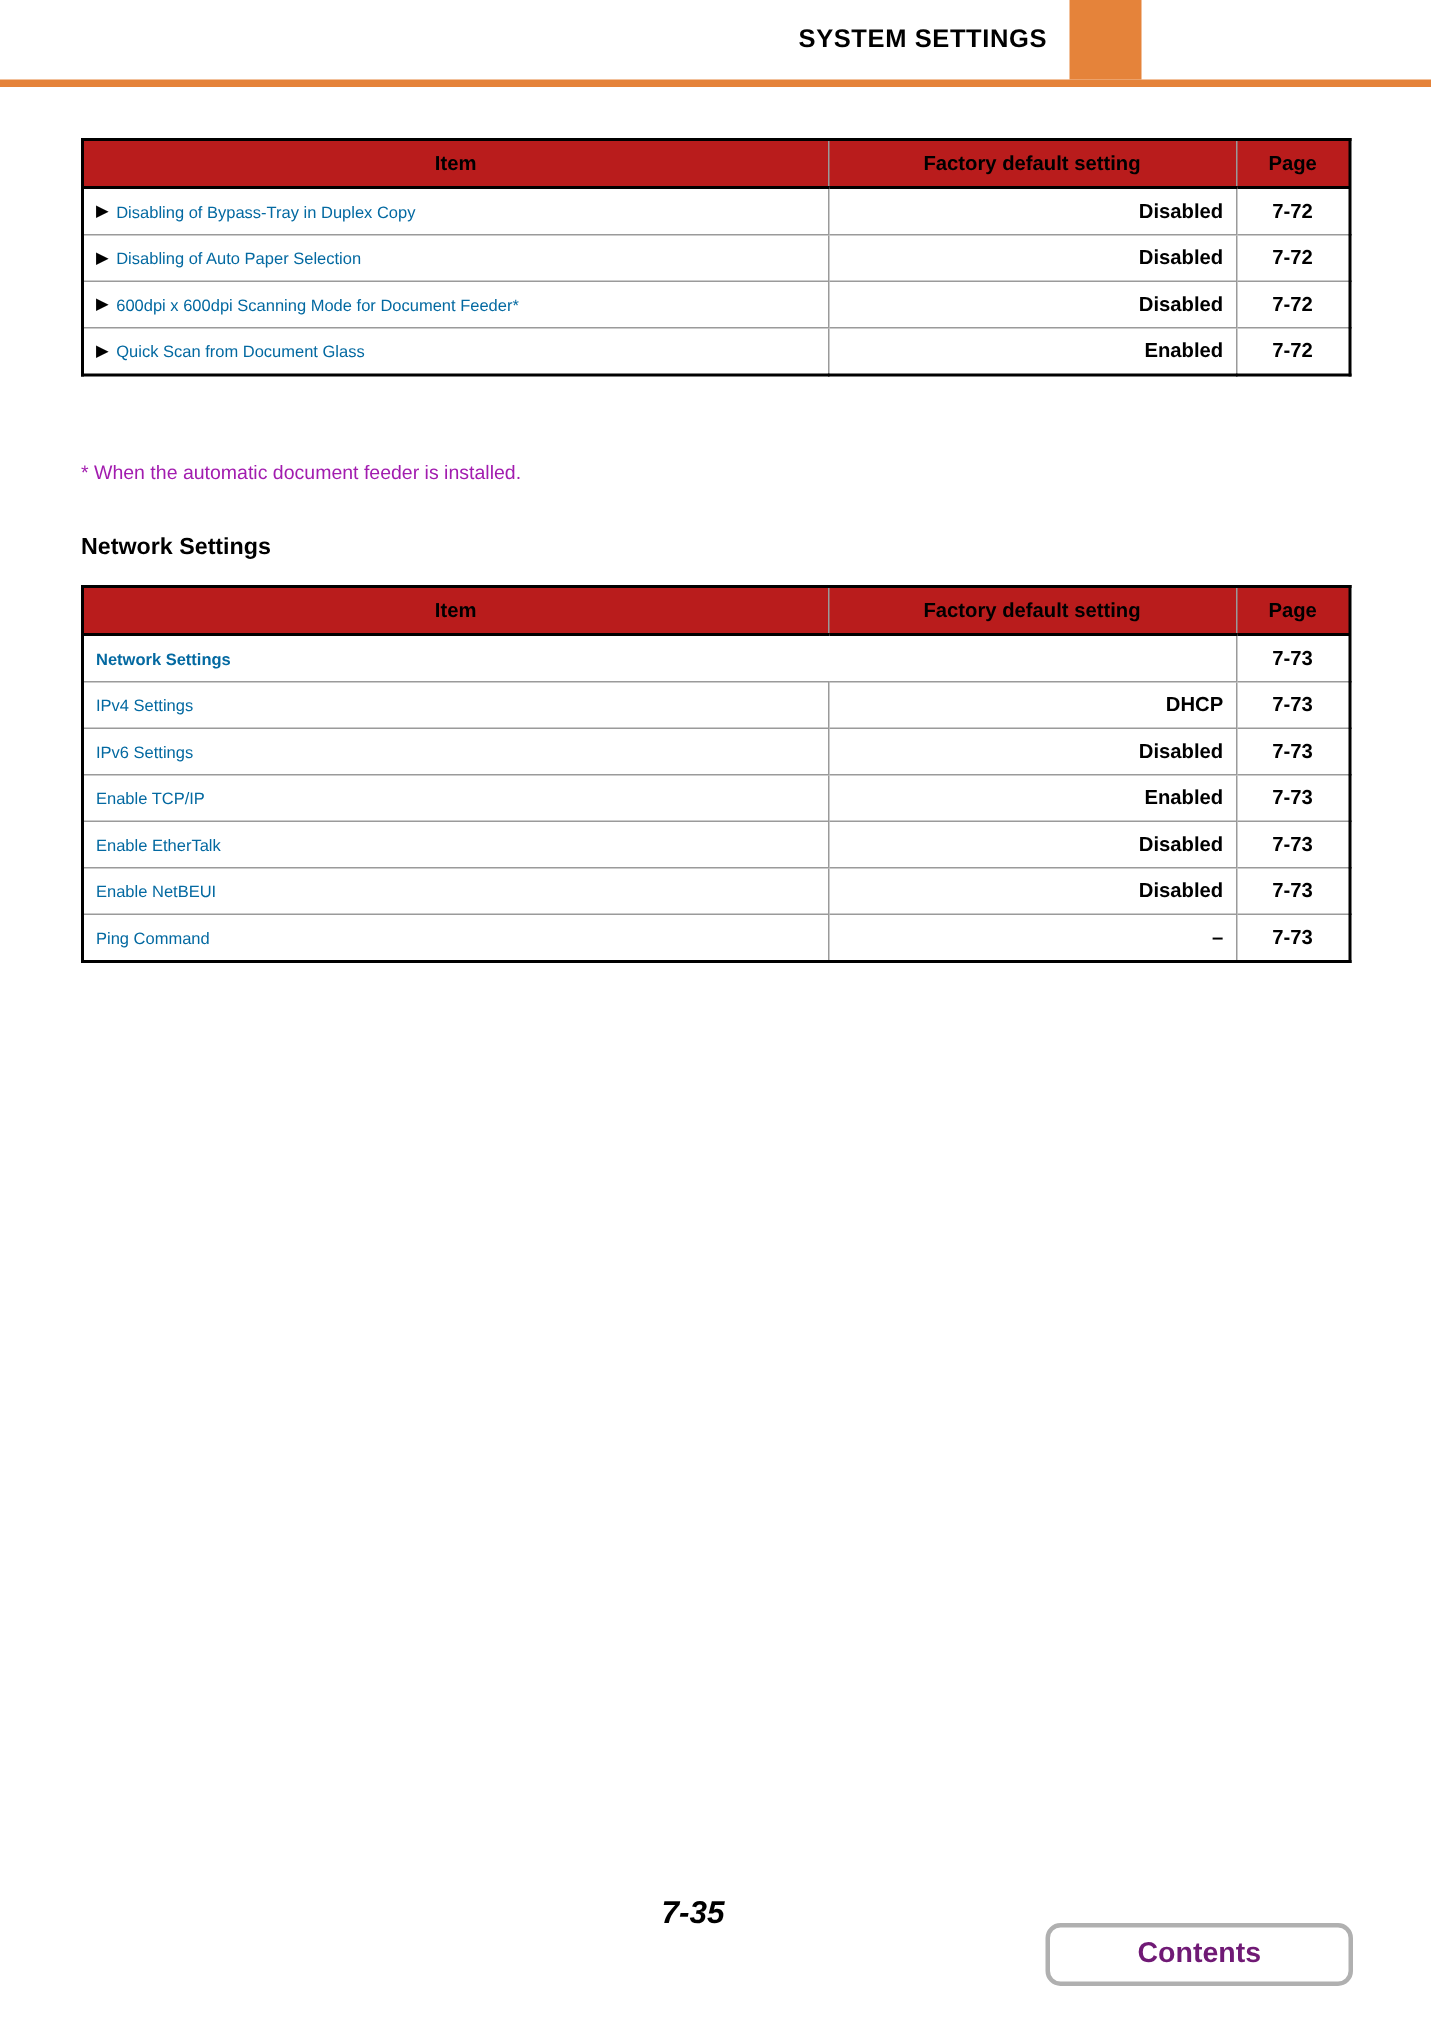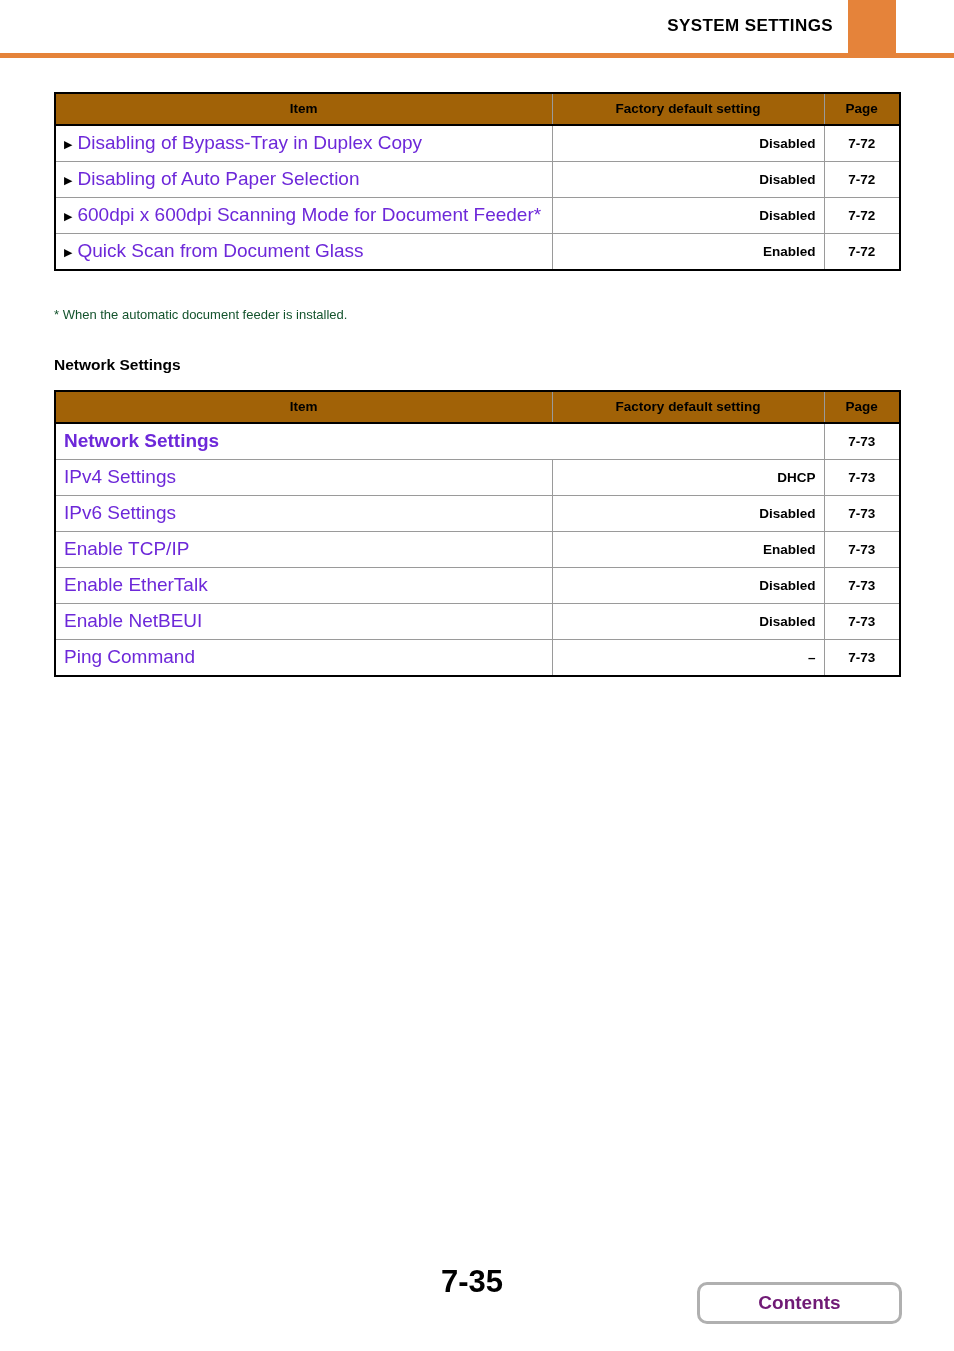--- a/index.html
+++ b/index.html
@@ -14,21 +14,21 @@
     font-family: "Liberation Sans", sans-serif;
     color: #000000;
     overflow: hidden;
   }
 
   
   .page-header {
     position: absolute;
     top: 0;
     left: 0;
-    width: 896px;
+    width: 761px;
     height: 58px;
   }
   .header-orange-block {
     position: absolute;
     right: 0;
     top: 0;
     width: 48px;
     height: 53px;
     background: #e5833a;
   }
@@ -57,21 +57,21 @@
     width: 845px;
     table-layout: fixed;
     border: 2px solid #000000;
     margin: 0;
   }
   table.settings-table col.col-item    { width: 497px; }
   table.settings-table col.col-default { width: 272px; }
   table.settings-table col.col-page    { width: 76px; }
 
   table.settings-table th {
-    background: #a16207;
+    background: #b91c1c;
     border-right: 1px solid #9a9a9a;
     border-bottom: 2px solid #000000;
     font-size: 13.5px;
     font-weight: bold;
     text-align: center;
     padding: 7px 4px 8px 4px;
     color: #000000;
   }
   table.settings-table th:last-child { border-right: none; }
 
@@ -90,66 +90,67 @@
   .cell-default { text-align: right; padding-left: 14px; font-weight: bold; }
   .cell-page {
     text-align: center;
     color: #2222cc;
     font-weight: bold;
     font-size: 13px;
   }
 
   
   .item-link {
-    color: #6d28d9;
-    font-size: 19px;
+    color: #0369a1;
+    font-size: 11px;
     white-space: nowrap;
   }
   .item-arrow {
     display: inline-block;
     color: #000000;
     font-size: 11px;
     margin-right: 5px;
     transform: translateY(-1px);
   }
   .cell-item-arrow { padding-left: 54px; }
   .cell-item-head  { padding-left: 28px; padding-top: 13px; padding-bottom: 14px; }
   .cell-item-sub   { padding-left: 50px; }
   .item-link.bold  { font-weight: bold; }
 
   
   .footnote {
     position: absolute;
     left: 54px;
     top: 307px;
     font-size: 13px;
-    color: #14532d;
+    color: #a21caf;
   }
 
   
   .section-heading {
     position: absolute;
     left: 54px;
     top: 356px;
     font-size: 15.5px;
     font-weight: bold;
     color: #000000;
   }
 
   .table-one-wrap { position: absolute; left: 54px; top: 92px; }
   .table-two-wrap { position: absolute; left: 54px; top: 390px; }
 
   
   .page-number {
     position: absolute;
     left: 441px;
     top: 1264px;
-    font-size: 31px;
-    font-weight: bold;
-    color: #000000;
+    font-size: 21px;
+    font-weight: bold;
+    color: #000000;
+    font-style: italic;
   }
   .contents-button {
     position: absolute;
     left: 697px;
     top: 1282px;
     width: 205px;
     height: 42px;
     box-sizing: border-box;
     border: 3px solid #b0b0b0;
     border-radius: 10px;

